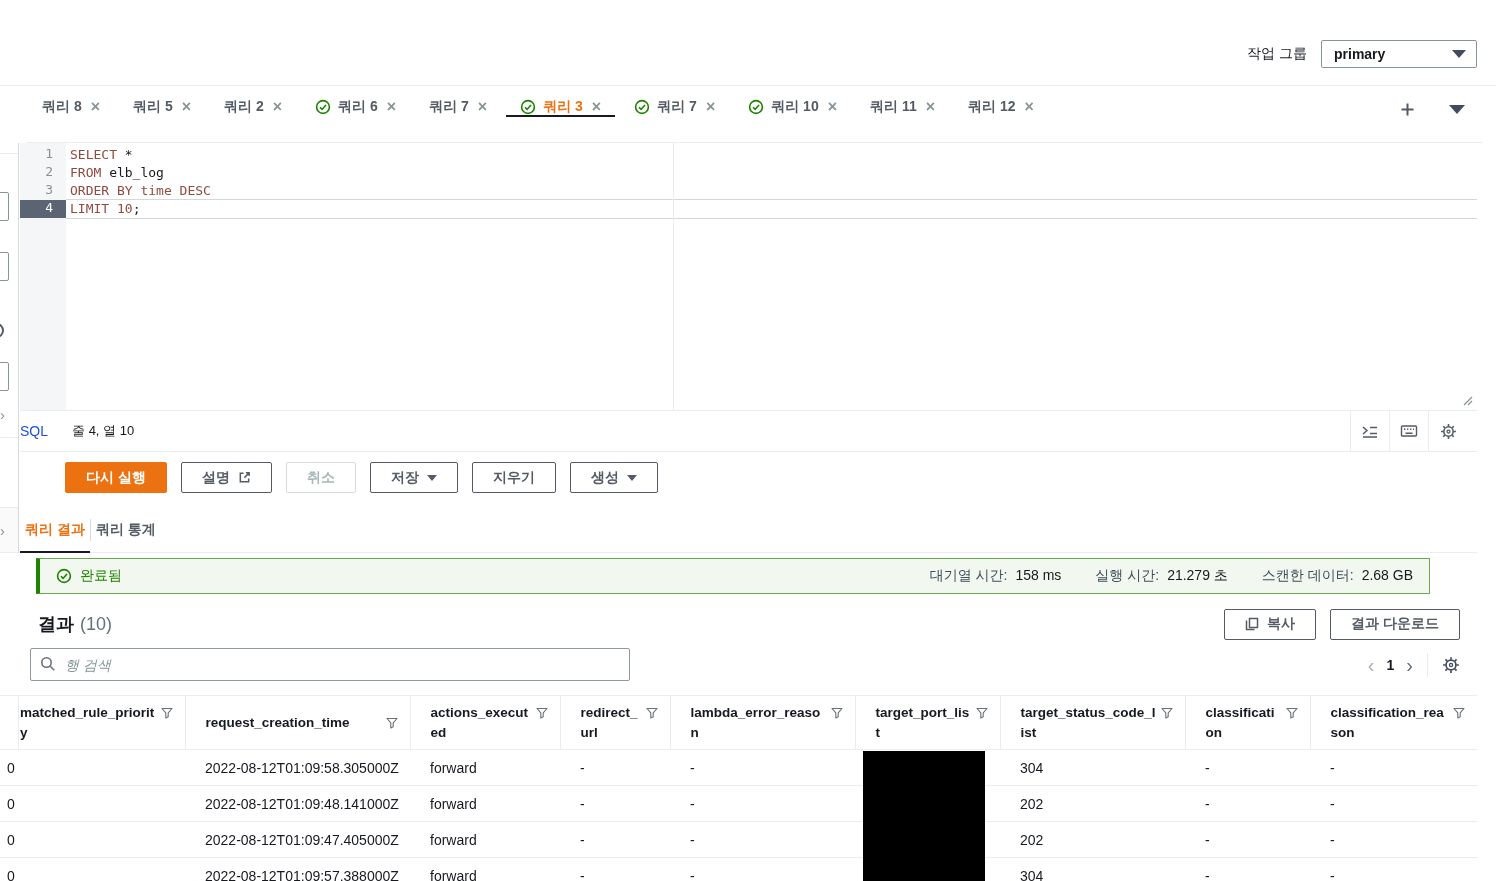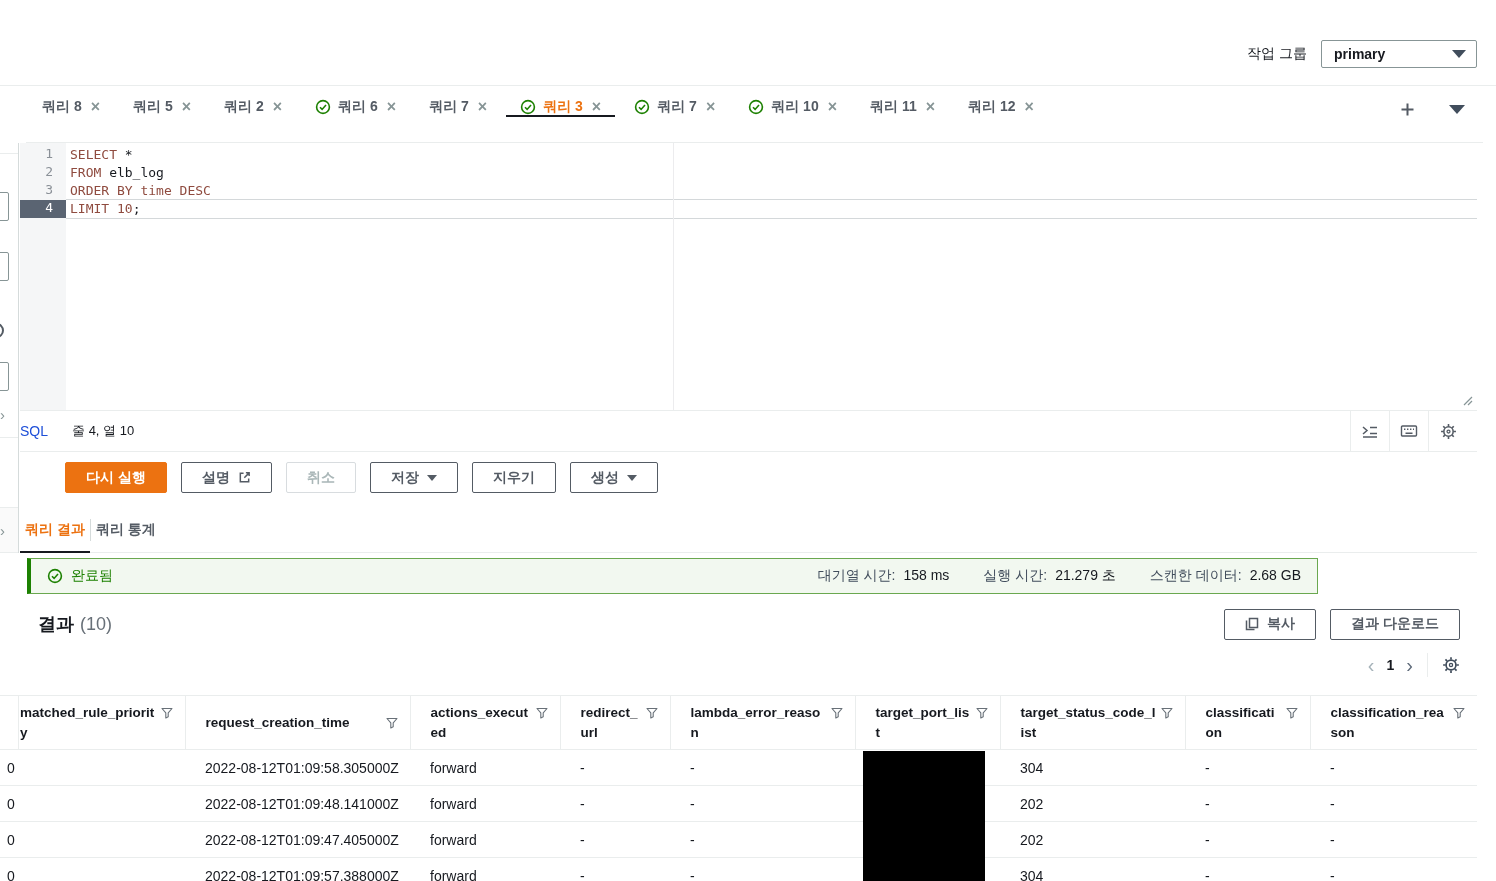--- a/index.html
+++ b/index.html
@@ -57,21 +57,21 @@
   .btn .caret{width:0;height:0;border-left:5px solid transparent;border-right:5px solid transparent;border-top:6px solid #545b64;}
 
   
   .rtabs{position:absolute;top:508px;left:20px;width:1457px;height:45px;display:flex;align-items:stretch;border-bottom:1px solid #eaeded;box-sizing:border-box;}
   .rtab{position:relative;display:flex;align-items:center;padding:0 5px;font-size:14px;font-weight:bold;color:#545b64;cursor:pointer;}
   .rtab.active{color:#ec7211;}
   .rtab.active::after{content:"";position:absolute;left:0;right:0;bottom:-1px;height:2px;background:#16191f;}
   .rtab-sep{width:1px;background:#d5dbdb;margin:11px 0;}
 
   
-  .banner{position:absolute;top:558px;left:27px;width:1291px;height:36px;box-sizing:border-box;background:#f2f8f0;
+  .banner{position:absolute;top:558px;left:36px;width:1394px;height:36px;box-sizing:border-box;background:#f2f8f0;
     border:1px solid #6aa84f;border-left:4px solid #1d8102;display:flex;align-items:center;padding:0 16px;}
   .banner .b-text{color:#1d8102;font-size:14px;margin-left:8px;}
   .metrics{margin-left:auto;display:flex;gap:34px;align-items:center;}
   .metric{display:flex;gap:8px;font-size:14px;}
   .metric .m-label{color:#414d5c;}
   .metric .m-value{color:#16191f;}
 
   
   .res-header{position:absolute;top:608px;left:38px;right:36px;height:32px;display:flex;align-items:center;justify-content:space-between;}
   .res-title{display:flex;align-items:baseline;gap:6px;}
@@ -323,20 +323,27 @@
             <path d="M9.5 12.5h-8v-9" fill="none" stroke="#545b64" stroke-width="1.5"></path>
           </svg>
         <span>복사</span>
       </button>
       <button class="btn">
           <span>결과 다운로드</span>
         </button>
     </div>
   </div>
 
+  <div class="search-box">
+    <svg class="search-icon" width="16" height="16" viewBox="0 0 16 16">
+        <circle cx="6.5" cy="6.5" r="4.7" fill="none" stroke="#697077" stroke-width="1.6"></circle>
+        <path d="M10.2 10.2L14.2 14.2" stroke="#697077" stroke-width="1.6"></path>
+      </svg>
+    <input type="text" placeholder="행 검색" style="">
+  </div>
   <div class="pager">
     <span class="pg-prev">‹</span>
     <span class="pg-num">1</span>
     <span class="pg-next">›</span>
     <span class="pg-sep"></span>
     <svg width="18" height="18" viewBox="0 0 16 16" style="cursor:pointer;">
         <circle cx="8" cy="8" r="4.4" fill="none" stroke="#414d5c" stroke-width="1.5"></circle>
         <circle cx="8" cy="8" r="1.4" fill="none" stroke="#414d5c" stroke-width="1.2"></circle>
         <path d="M8 1v2.2M8 12.8V15M1 8h2.2M12.8 8H15M3.05 3.05l1.56 1.56M11.39 11.39l1.56 1.56M12.95 3.05l-1.56 1.56M4.61 11.39l-1.56 1.56" stroke="#414d5c" stroke-width="1.5"></path>
       </svg>

